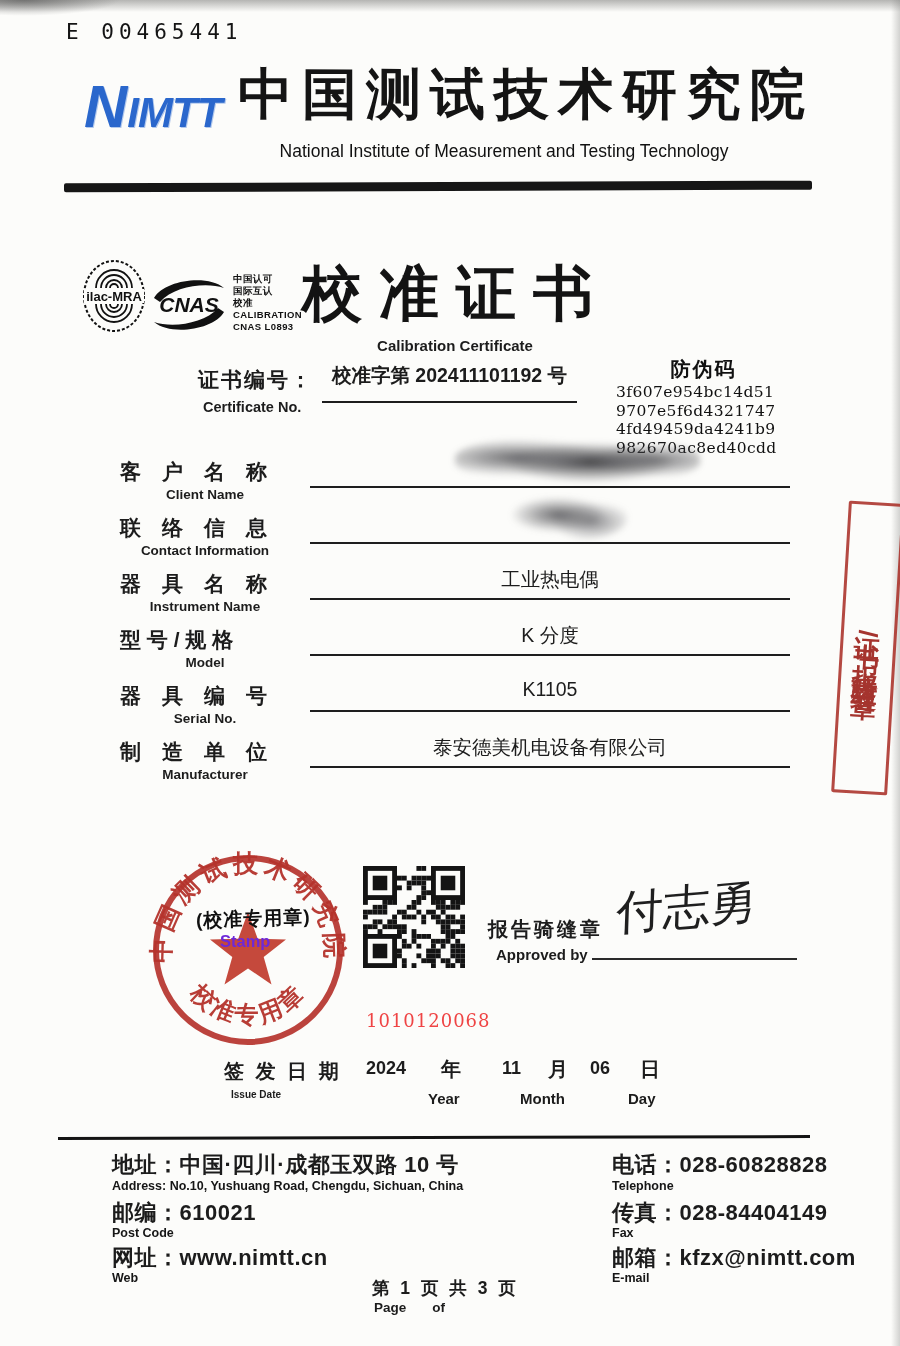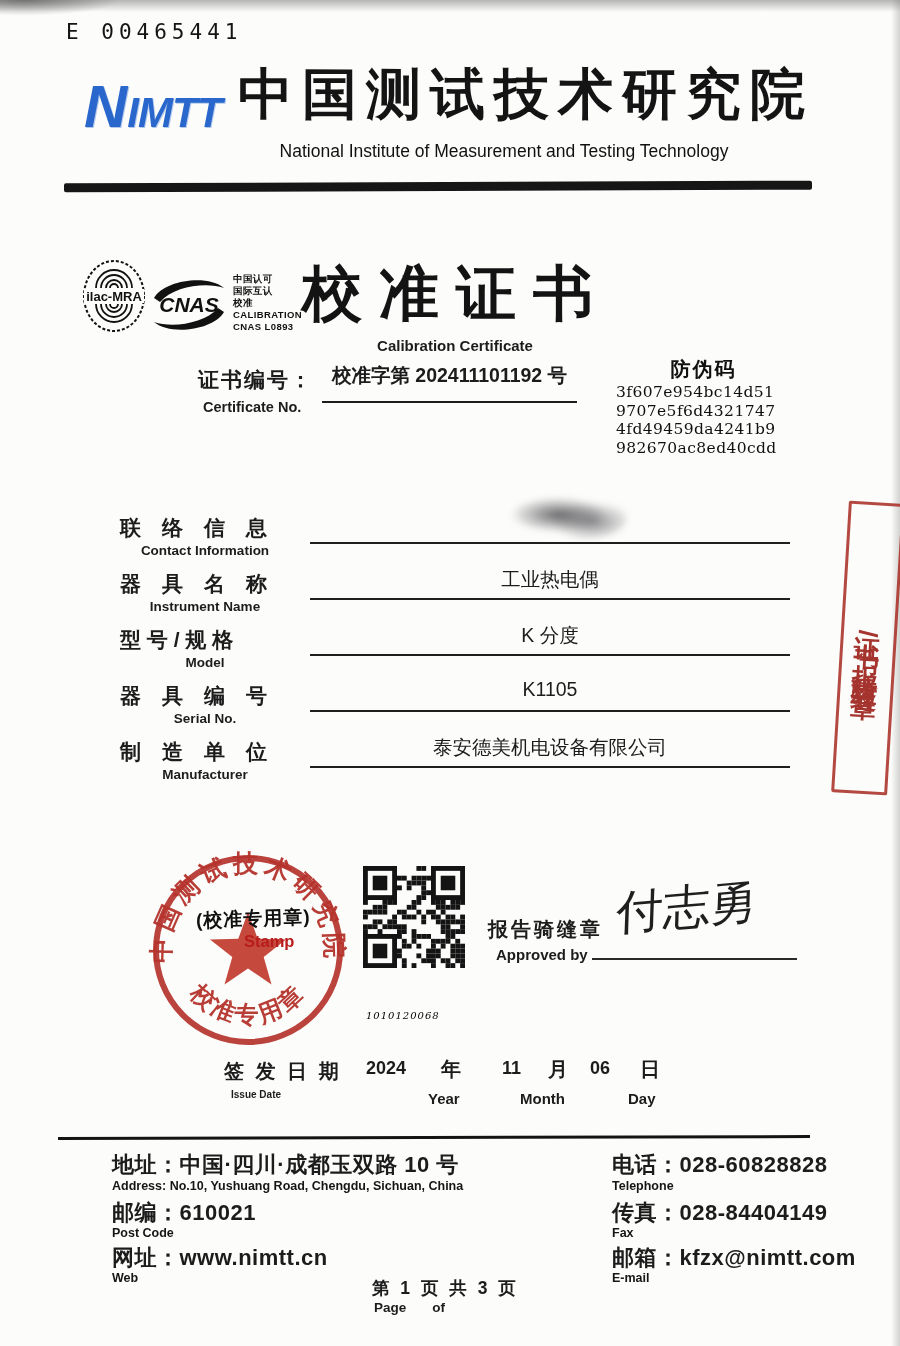--- a/index.html
+++ b/index.html
@@ -74,24 +74,24 @@
     radial-gradient(ellipse 50% 60% at 55% 55%, rgba(38,38,42,.85), transparent 70%),
     radial-gradient(ellipse 45% 50% at 82% 50%, rgba(88,88,92,.75), transparent 72%);}
   .smudge.s2{left:512px;top:-20px;width:115px;height:46px;background:
     radial-gradient(ellipse 60% 55% at 40% 45%, rgba(70,70,74,.8), transparent 70%),
     radial-gradient(ellipse 50% 60% at 70% 60%, rgba(95,95,100,.7), transparent 72%);}
 
   
   .stamp{position:absolute;left:148px;top:850px;width:200px;height:200px;}
   .stamp-ov1{position:absolute;left:196px;top:906px;font-size:19px;font-weight:700;
     color:#101010;transform:rotate(-2deg);letter-spacing:1px;white-space:nowrap;}
-  .stamp-ov2{position:absolute;left:244px;top:932px;font-size:16.5px;font-weight:700;color:#b91c1c;}
+  .stamp-ov2{position:absolute;left:220px;top:932px;font-size:16.5px;font-weight:700;color:#6d28d9;}
   .qr{position:absolute;left:363px;top:866px;width:102px;height:102px;}
   .qr-num{position:absolute;left:366px;top:1010px;font-family:"DejaVu Serif", serif;
-    font-size:10px;letter-spacing:1px;color:#000000;font-style:italic;}
+    font-size:18px;letter-spacing:1px;color:#ef4444;}
   .appr-cn{position:absolute;left:488px;top:916px;font-size:20px;font-weight:700;letter-spacing:3px;white-space:nowrap;}
   .appr-en{position:absolute;left:496px;top:946px;font-size:15px;font-weight:700;}
   .sig-line{position:absolute;left:592px;top:918px;width:205px;height:40px;border-bottom:2px solid #2a2a2a;}
   .signature{position:absolute;left:616px;top:876px;font-size:47px;font-weight:400;
     color:#1f1f1f;font-family:"DejaVu Serif", serif;transform:rotate(-5deg) skewX(-7deg);
     letter-spacing:0px;white-space:nowrap;}
 
   
   .iss-cn{position:absolute;left:224px;top:1058px;font-size:20px;font-weight:700;letter-spacing:3px;white-space:nowrap;}
   .iss-en{position:absolute;left:231px;top:1089px;font-size:10px;font-weight:700;}
@@ -171,20 +171,26 @@
   <div class="certno-en">Certificate No.</div>
 
   <div class="antifake">
     <div class="af-label">防伪码</div>
     <div class="af-line">3f607e954bc14d51</div>
     <div class="af-line">9707e5f6d4321747</div>
     <div class="af-line">4fd49459da4241b9</div>
     <div class="af-line">982670ac8ed40cdd</div>
   </div>
 
+  <div class="frow" style="top:458px">
+    <div class="flabel">客　户　名　称</div>
+    <div class="flabel-en">Client Name</div>
+    <div class="fline"></div>
+    <div class="smudge s1"></div>
+  </div>
   <div class="frow" style="top:514px">
     <div class="flabel">联　络　信　息</div>
     <div class="flabel-en">Contact Information</div>
     <div class="fline"></div>
     <div class="smudge s2"></div>
   </div>
   <div class="frow" style="top:626px">
     <div class="flabel">型 号 / 规 格</div>
     <div class="flabel-en">Model</div>
     <div class="fline">K 分度</div>

